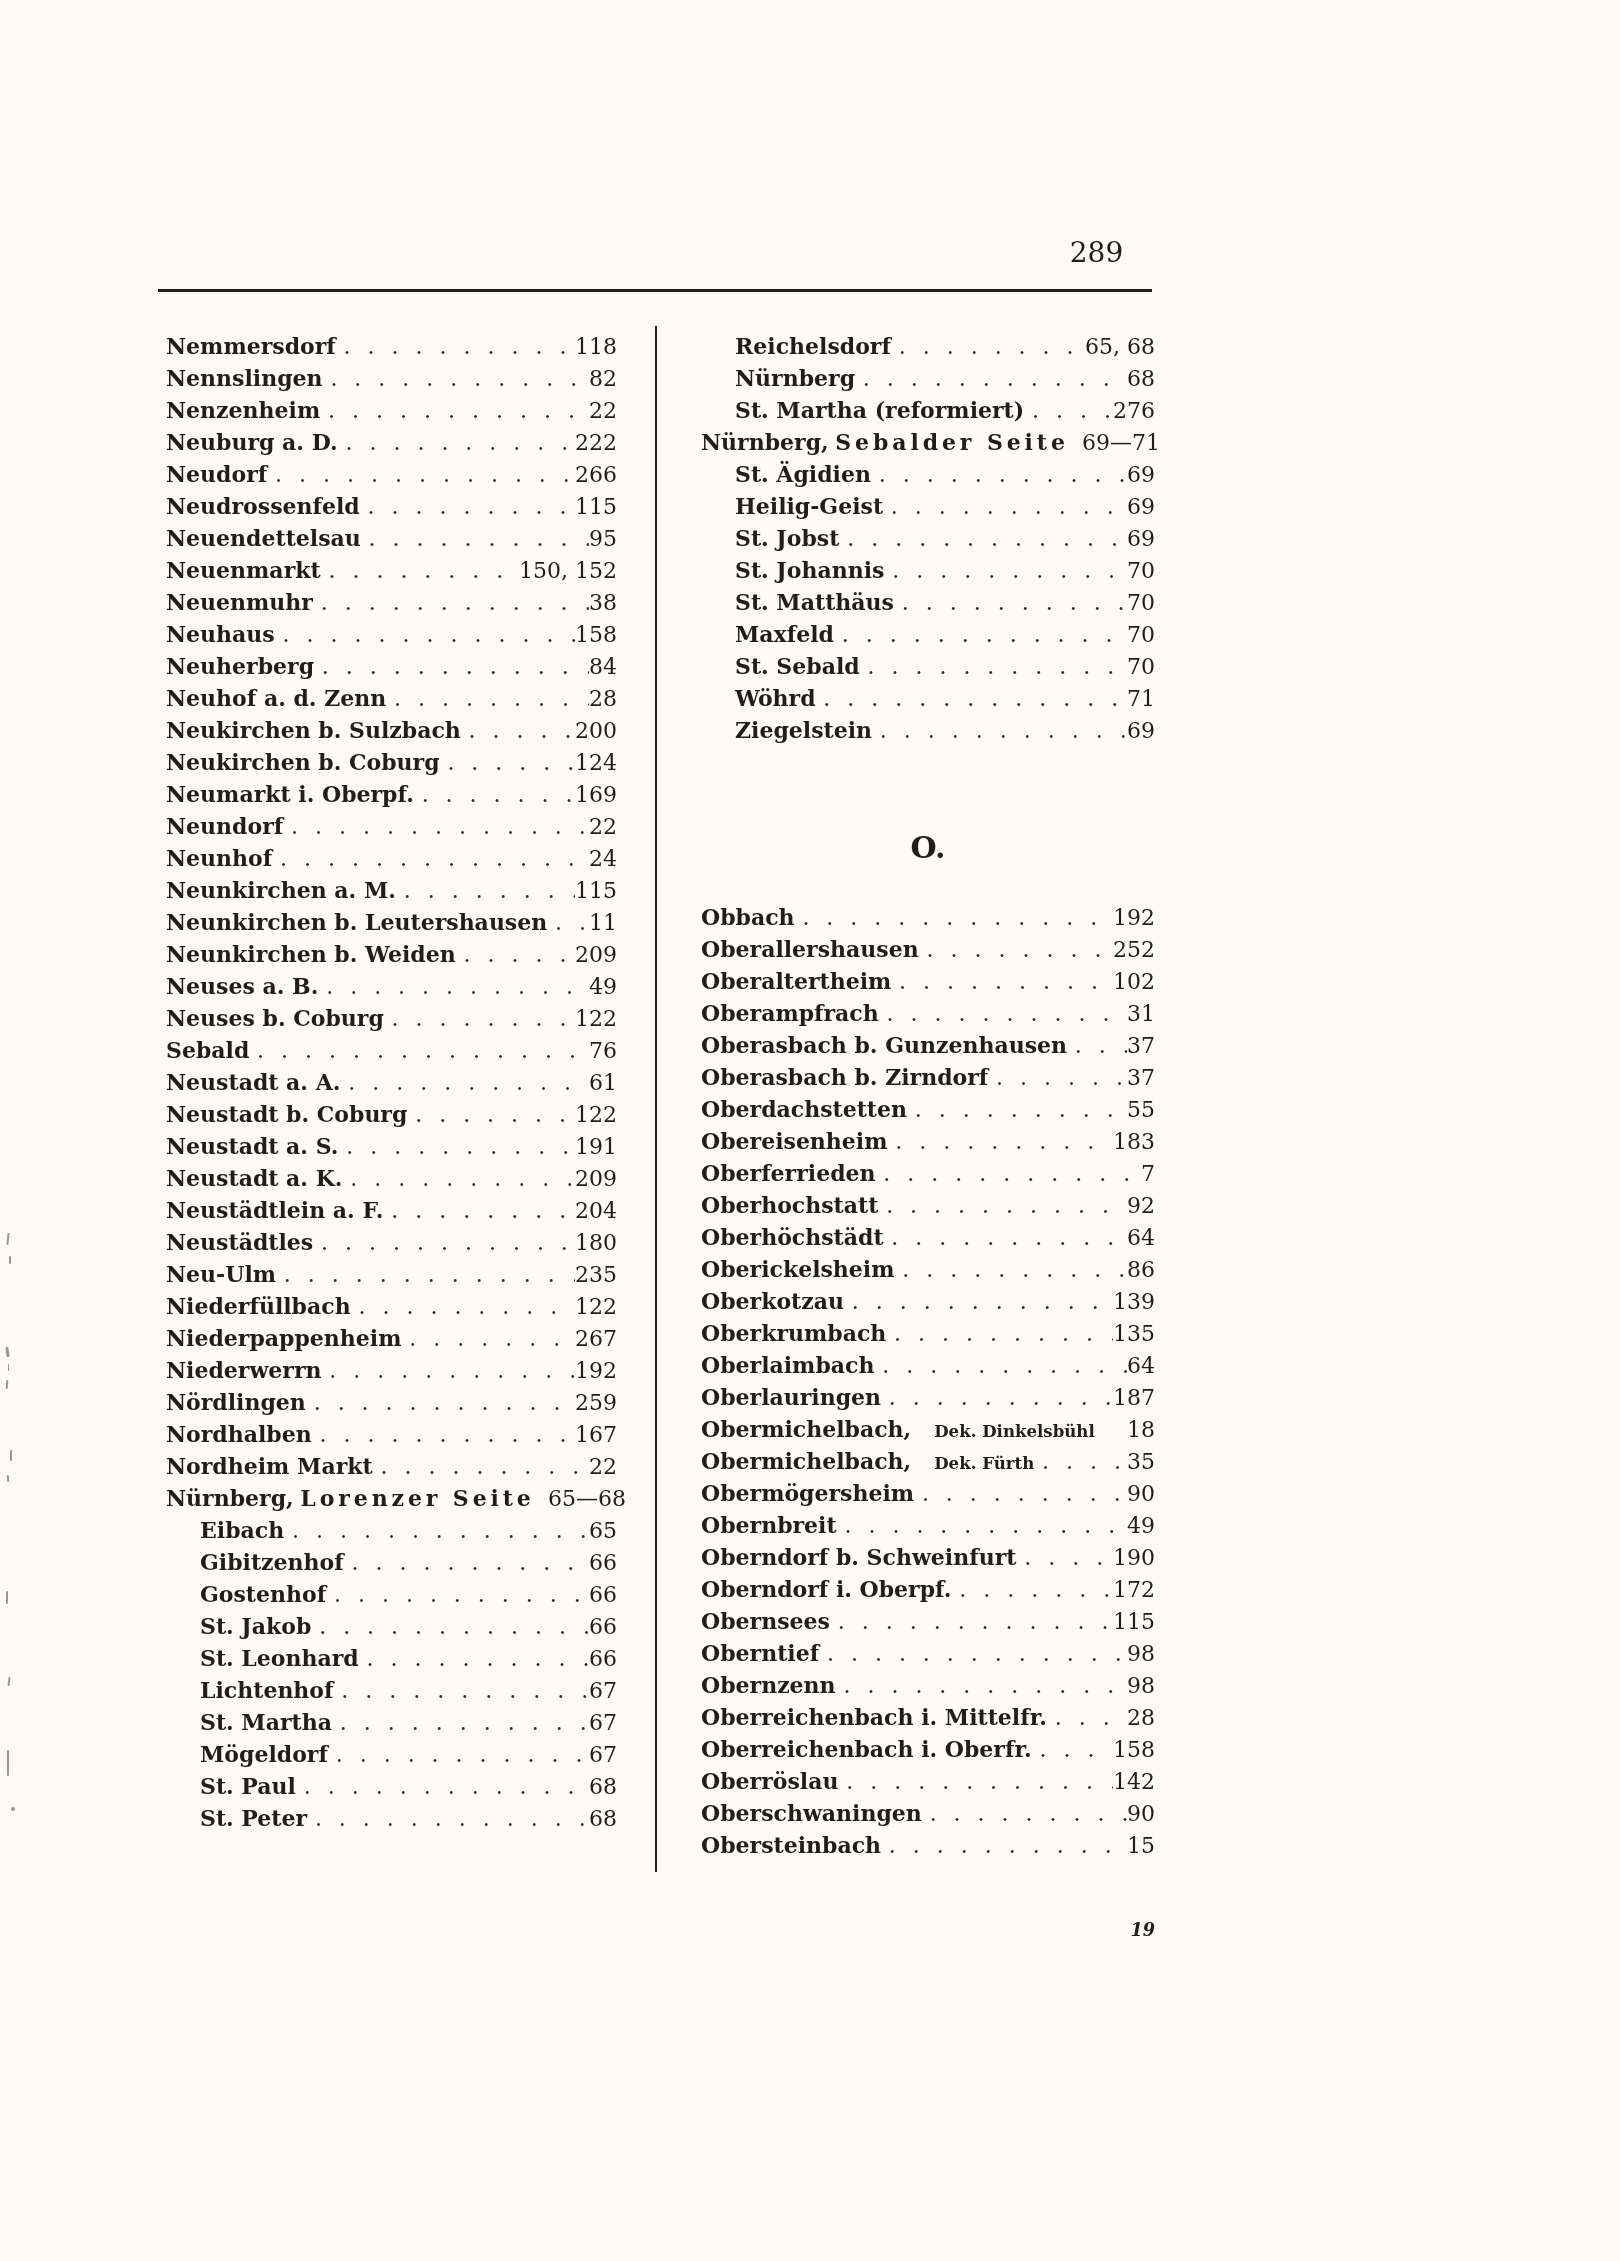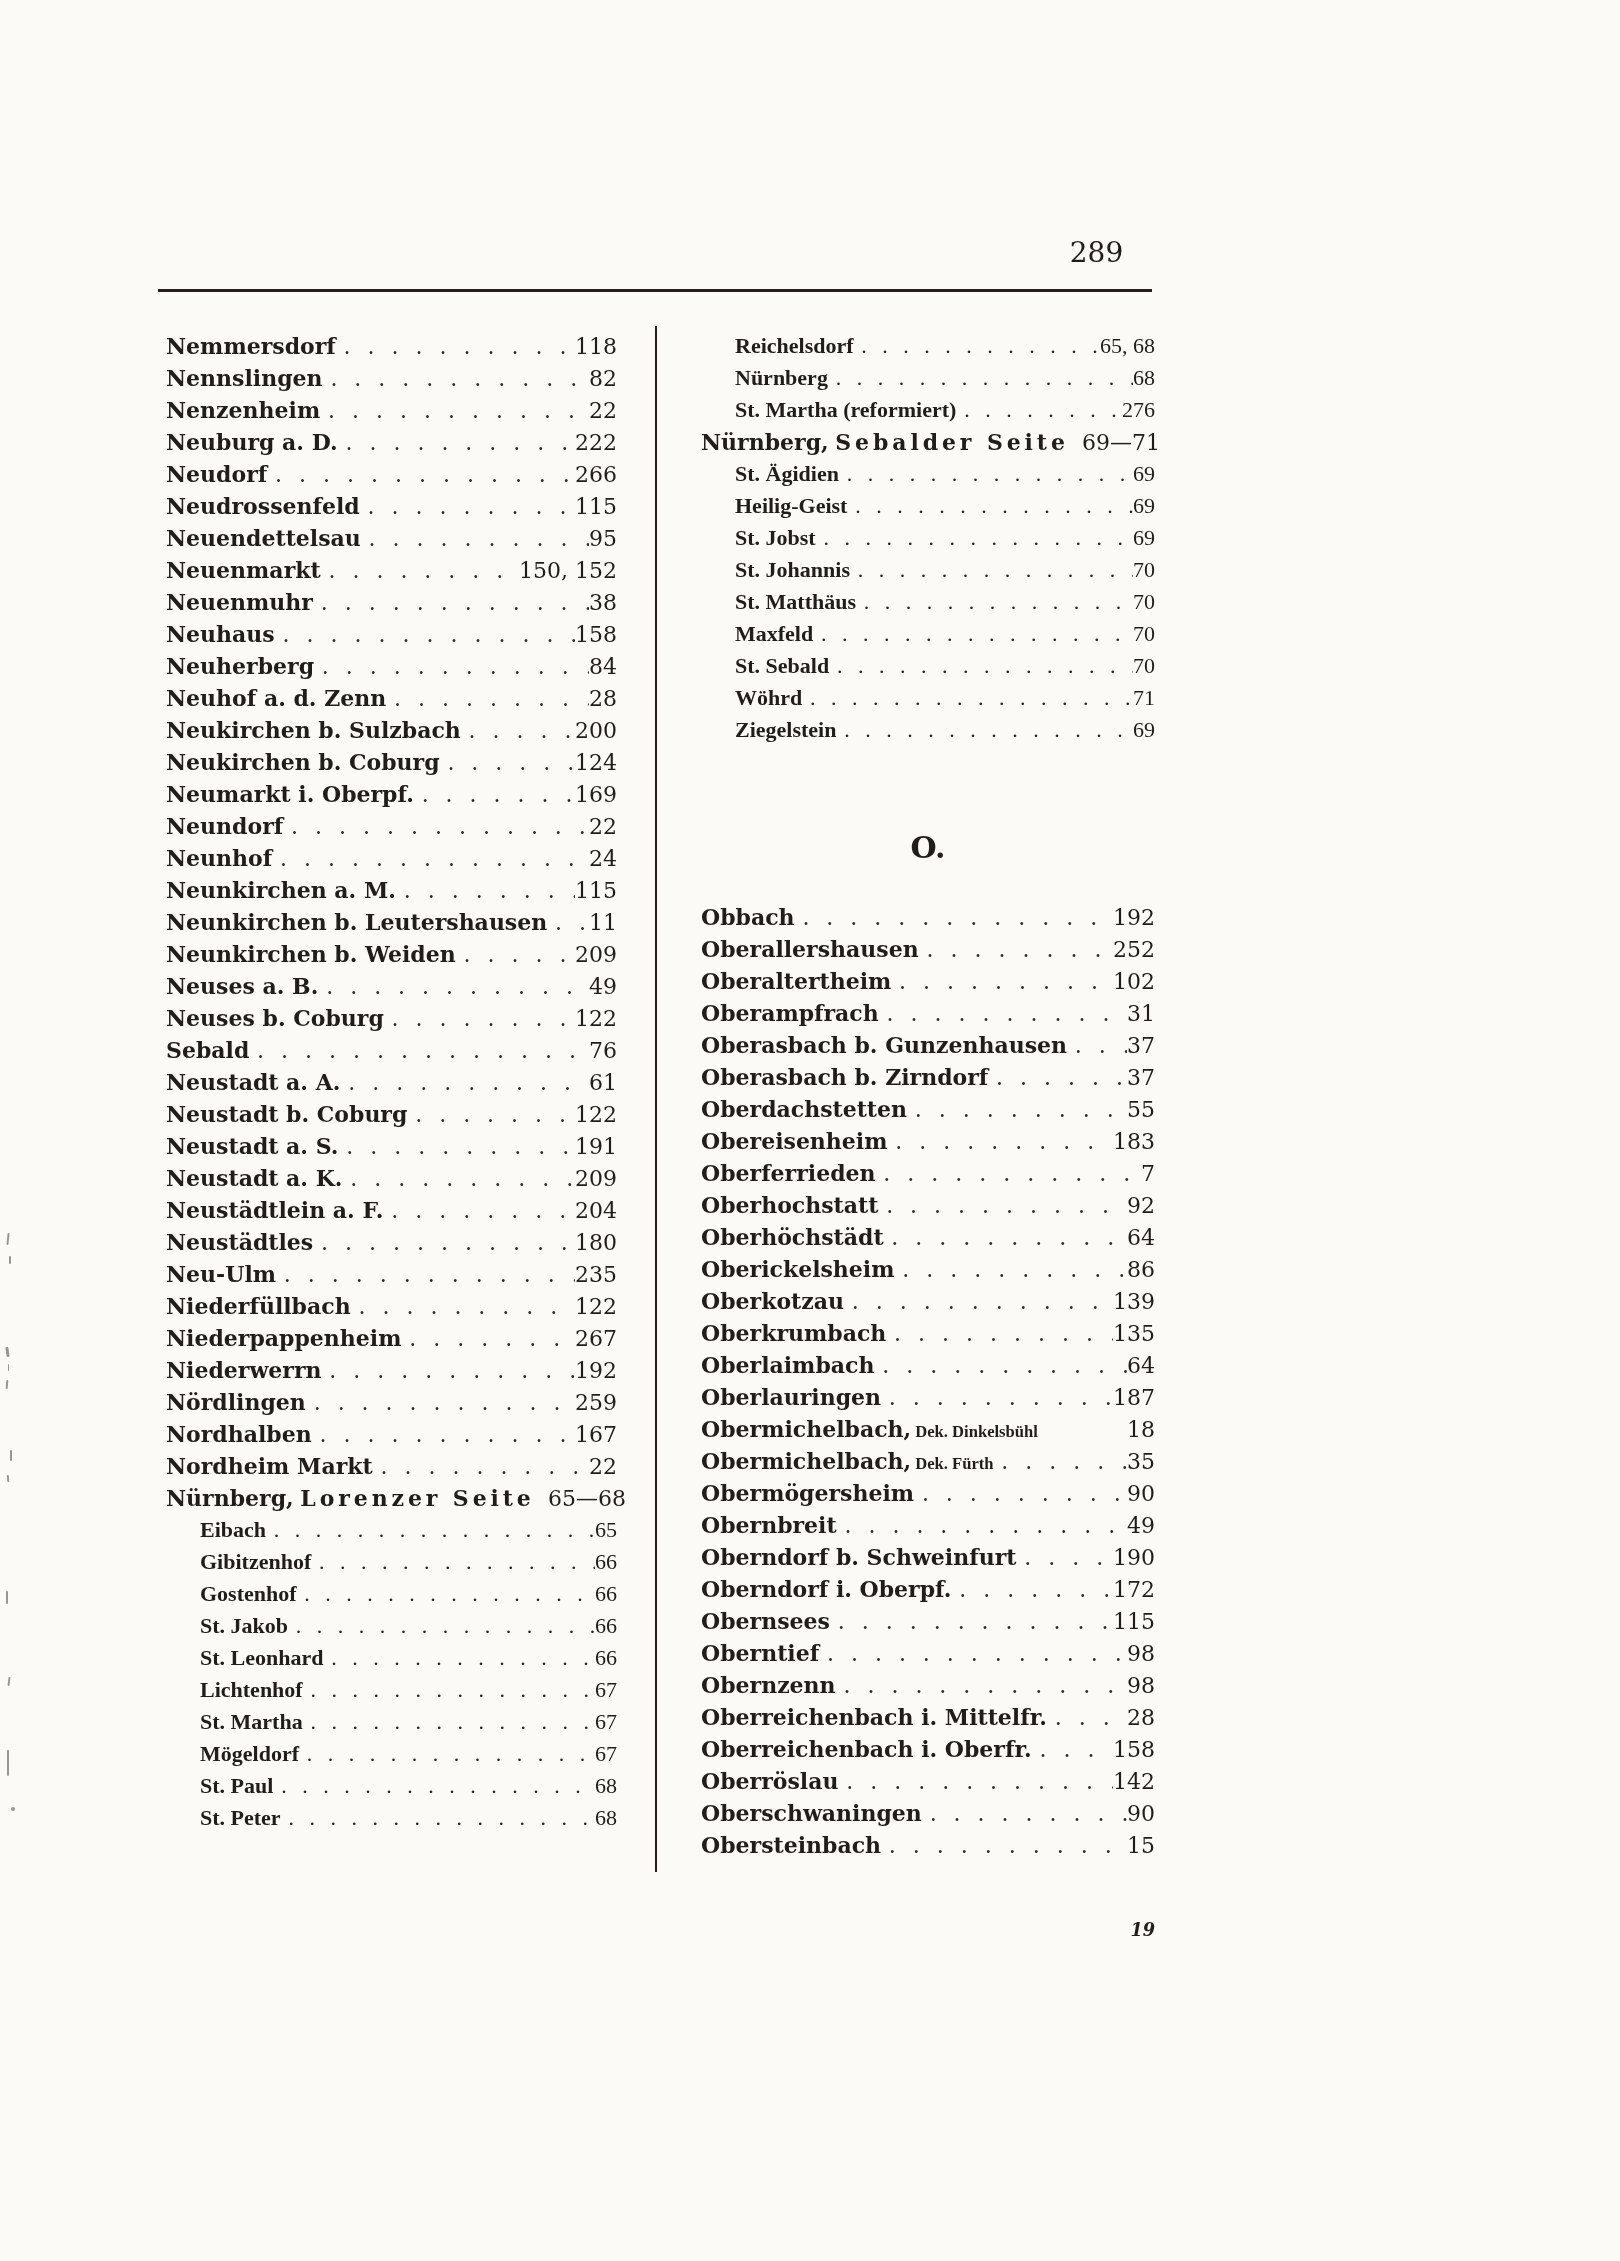--- a/index.html
+++ b/index.html
@@ -33,24 +33,24 @@
   .col{position:absolute;top:330px;}
   .col-left{left:166px;width:451px;}
   .col-right{left:701px;width:454px;}
 
   .row{
     display:flex;align-items:baseline;
     height:32px;line-height:32px;
     font-size:22px;font-weight:bold;
     white-space:nowrap;
   }
-  .row.indent{padding-left:34px;font-family:Liberation Serif, serif;}
+  .row.indent{padding-left:34px;}
   .name{white-space:nowrap;}
   .spaced{white-space:nowrap;letter-spacing:3.9px;margin-left:6.6px;}
-  .small{font-size:16.6px;margin-left:4px;white-space:nowrap;font-family:Liberation Serif, serif;}
+  .small{font-size:16.6px;margin-left:23px;white-space:nowrap;}
   .leader{
     flex:1 1 auto;min-width:0;
     overflow:hidden;white-space:nowrap;
     font-weight:normal;color:#2a2622;
     padding:0 5.5px 0 7.8px;
   }
   .leader::after{
     content:". . . . . . . . . . . . . . . . . . . . . . . . . . . . . . . . . . . . . . . . . . . .";
     letter-spacing:5px;
   }

